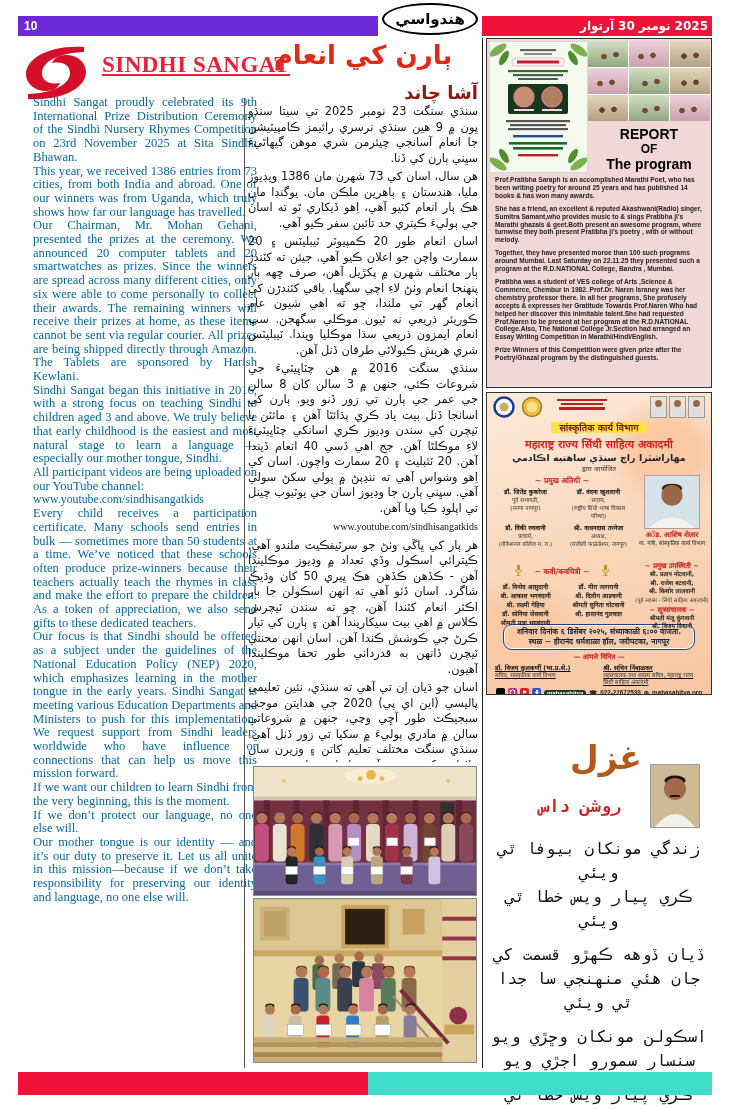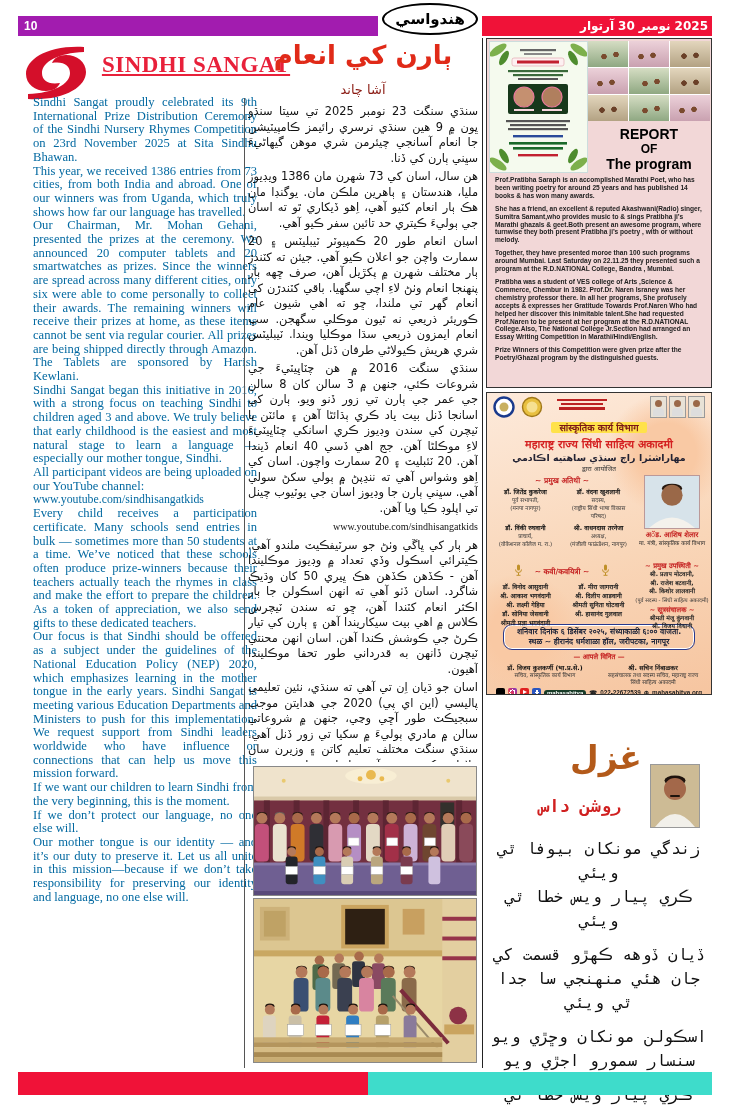--- a/index.html
+++ b/index.html
@@ -1,35 +1,35 @@
 <!DOCTYPE html>
 <html><head>
 <meta charset="utf-8">
 <style>
   html,body{margin:0;padding:0;background:#fff;}
   .page{position:relative;width:750px;height:1109px;background:#fff;overflow:hidden;font-family:"Liberation Serif",serif;}
   .abs{position:absolute;}
   
-  .bar-teal{left:18px;top:16px;width:360px;height:20px;background:#a21caf;display:flex;align-items:center;}
+  .bar-teal{left:18px;top:16px;width:360px;height:20px;background:#6d28d9;display:flex;align-items:center;}
   .pagenum{color:#fff;font:bold 12px "Liberation Sans",sans-serif;padding-left:6px;}
   .bar-red{left:478px;top:16px;width:234px;height:20px;background:#f01238;display:flex;align-items:center;justify-content:flex-end;gap:4px;padding-right:4px;box-sizing:border-box;color:#fff;font:bold 12px "DejaVu Sans",sans-serif;}
   .masthead-wrap{left:378px;top:0;width:104px;height:38px;background:#fff;display:flex;align-items:center;justify-content:center;}
   .masthead{width:92px;height:28px;border:2px solid #000;border-radius:50%;box-shadow:0 0 0 1.5px #fff inset;display:flex;align-items:center;justify-content:center;font:bold 15px "DejaVu Sans",sans-serif;color:#000;background:#fff;}
   
   .logo{left:22px;top:44px;width:68px;height:58px;}
   .lefttitle{left:96px;top:52px;width:200px;text-align:center;font-weight:bold;font-size:23px;color:#e8203a;text-decoration:underline;letter-spacing:.5px;font-family:"Liberation Serif",serif;}
   .article{left:4px;top:96px;width:224px;height:972px;overflow:hidden;font-size:12.6px;line-height:13.7px;text-align:justify;color:#0369a1;margin-left:29px;}
   .article p{margin:0;}
   .article p.url{font-size:11.8px;}
   
   .vline1{left:244px;top:98px;width:1px;height:970px;background:#555;}
   .vline2{left:482px;top:38px;width:1px;height:1030px;background:#222;}
   
   .mid-headline{left:248px;top:40px;width:230px;text-align:center;direction:rtl;font-family:"DejaVu Sans",sans-serif;font-weight:bold;font-size:26px;color:#e02a18;}
-  .mid-byline{left:248px;top:82px;width:230px;text-align:center;direction:rtl;font-family:"DejaVu Sans",sans-serif;font-weight:normal;font-size:13px;color:#8a1a12;}
+  .mid-byline{left:248px;top:82px;width:230px;direction:rtl;font-family:"DejaVu Sans",sans-serif;font-weight:bold;font-size:18px;color:#8a1a12;}
   .mid-body{left:248px;top:104px;width:230px;height:658px;overflow:hidden;direction:rtl;text-align:justify;font-family:"DejaVu Sans",sans-serif;font-size:11.4px;line-height:15.5px;color:#111;}
   .mid-body p{margin:0 0 3px;}
   .mid-body p.yt{direction:ltr;text-align:right;font-size:10px;font-family:"Liberation Serif",serif;margin:1px 0 3px;}
   .photo{border:1px solid #888;box-sizing:border-box;}
   .photo1{left:253px;top:766px;width:224px;height:130px;}
   .photo2{left:253px;top:898px;width:224px;height:165px;}
   .photo svg{display:block;width:100%;height:100%;}
   
   .box1{left:486px;top:38px;width:226px;height:350px;border:1px solid #333;box-sizing:border-box;background:#f2d7d7;}
   .invite{position:absolute;left:2px;top:2px;width:97px;height:130px;border:1px solid #cdd;}
@@ -75,21 +75,21 @@
   .mic-row{display:flex;align-items:center;justify-content:center;gap:12px;}
   .pp-cols{display:flex;gap:4px;margin-top:2px;}
   .pp-col{flex:1;}
   .pp-col div{font-size:6.2px;font-weight:bold;color:#222;text-align:center;line-height:9px;}
   .p-right2{position:absolute;right:2px;top:0;width:74px;text-align:center;}
   .pr-line{font-size:6px;font-weight:bold;color:#222;line-height:8.5px;}
   .pr-note{font-size:5.4px;color:#333;}
   .p-sched{margin:3px 16px 0;border:1.6px solid #2a3a8c;border-radius:9px;box-shadow:0 0 0 1px #fff inset;padding:2px 4px;text-align:center;font-size:7.6px;font-weight:bold;color:#20263a;line-height:10px;}
   .p-vinit{text-align:center;color:#c42020;font-size:6.8px;font-weight:bold;margin-top:2px;}
   .sig-row{display:flex;justify-content:space-between;margin:2px 8px 0;}
-  .sig{width:48%;text-align:center;}
+  .sig{width:48%;text-align:left;text-decoration:underline;}
   .sig-n{font-size:6.4px;font-weight:bold;color:#111;}
   .sig-r{font-size:5.5px;color:#333;line-height:6.5px;}
   .social{display:flex;align-items:center;justify-content:center;gap:3px;margin-top:3px;font-size:6.3px;font-weight:bold;color:#222;font-family:"Liberation Sans",sans-serif;}
   .si{width:9px;height:9px;border-radius:2px;position:relative;}
   .si-x{background:#000 linear-gradient(45deg,transparent 42%,#fff 42% 58%,transparent 58%),linear-gradient(-45deg,transparent 42%,#fff 42% 58%,transparent 58%);background-color:#000;}
   .si-ig{background:radial-gradient(circle at 50% 50%,transparent 0 2px,#fff 2px 3px,transparent 3px),linear-gradient(45deg,#e8a03a,#d6306a,#7038c8);}
   .si-yt{background:#e02020;}
   .si-yt::before{content:"";position:absolute;left:3.2px;top:2.2px;border-left:4px solid #fff;border-top:2.4px solid transparent;border-bottom:2.4px solid transparent;}
   .si-fb{background:#2a56c0;}
   .si-fb::before{content:"";position:absolute;left:4px;top:2px;width:1.6px;height:6px;background:#fff;}

